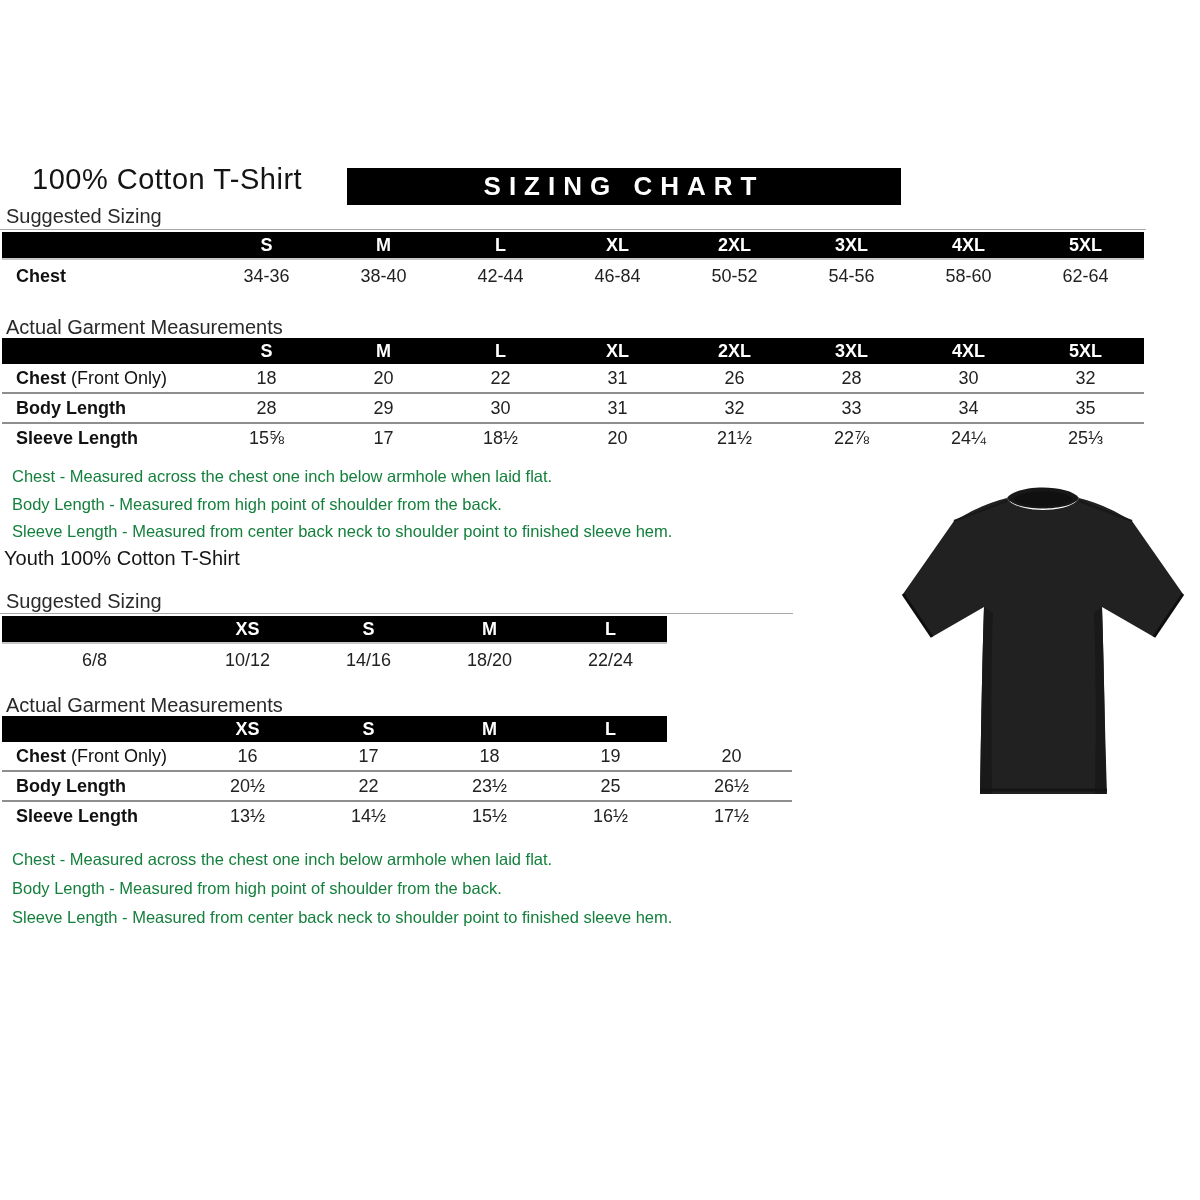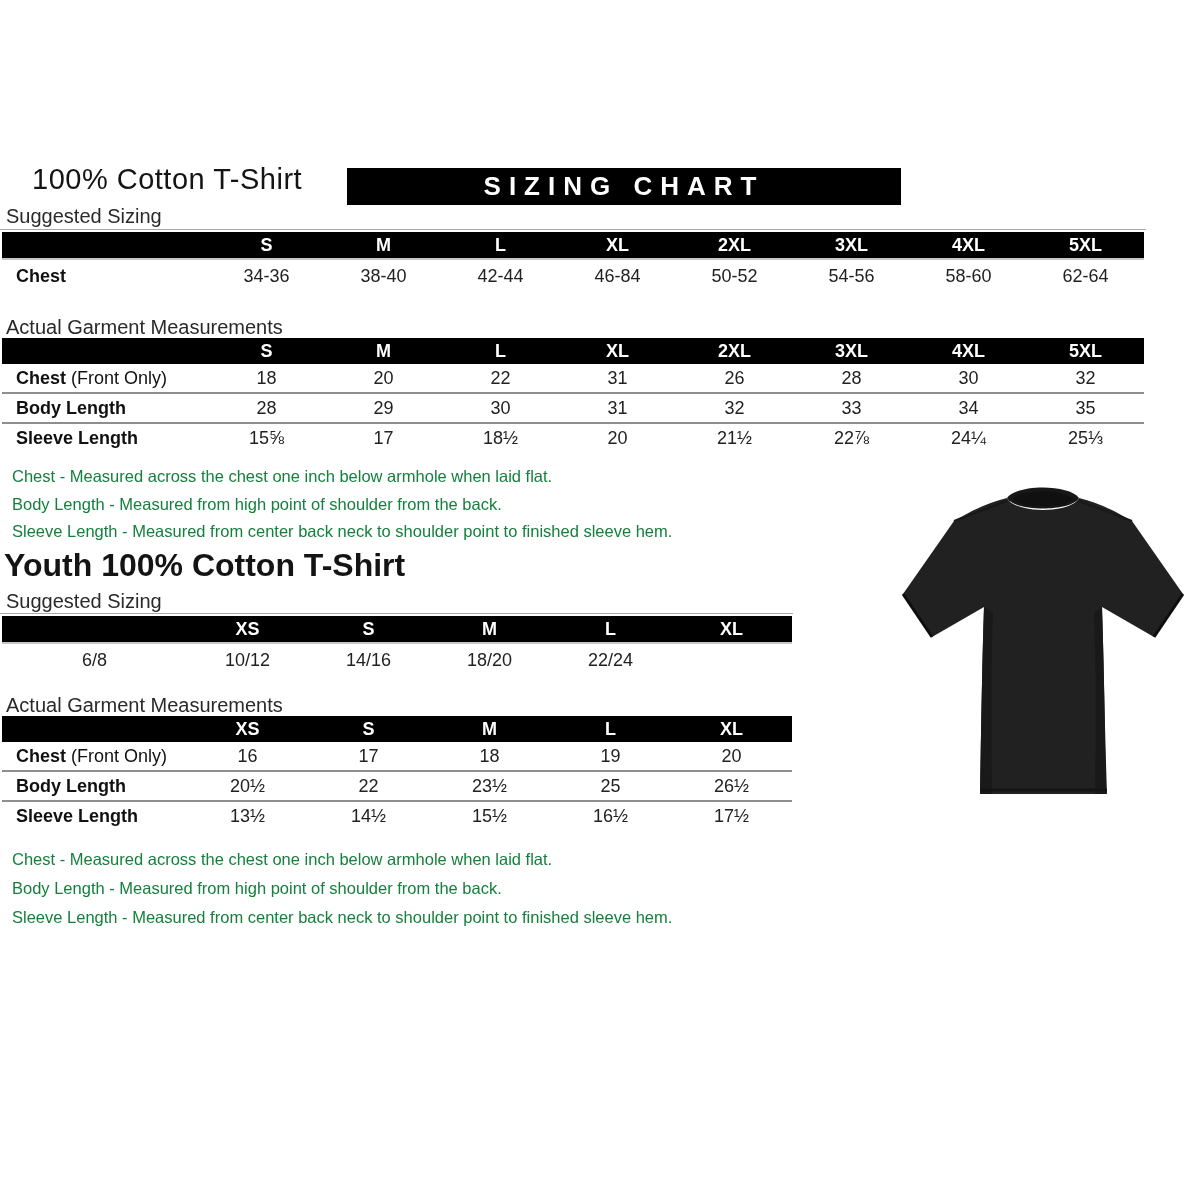--- a/index.html
+++ b/index.html
@@ -7,25 +7,25 @@
     width:1200px;height:1200px;background:#ffffff;position:relative;
     font-family:"Liberation Sans", sans-serif;color:#1a1a1a;overflow:hidden;
   }
   .abs{position:absolute;}
   
   .main-title{left:32px;top:163px;font-size:29px;font-weight:500;letter-spacing:.5px;color:#141414;}
   .banner{left:347px;top:168px;width:554px;height:37px;background:#000;
           display:flex;align-items:center;justify-content:center;}
   .banner span{color:#fff;font-weight:bold;font-size:26px;letter-spacing:8px;}
   .sec-label{font-size:20px;color:#2a2a2a;}
-  .youth-title{left:4px;top:547px;font-size:32px;font-weight:bold;color:#141414;}
+  .youth-title{left:4px;top:547px;font-size:20px;font-weight:normal;color:#141414;}
   .thin-line{height:1px;background:#a8a8a8;}
   
   .grid-adult{display:grid;grid-template-columns:206px repeat(8,117px);width:1142px;}
-  .grid-youth{display:grid;grid-template-columns:185px repeat(5,121px);width:790px;}
+  .grid-youth{display:grid;grid-template-columns:185px repeat(5,121px);width:665px;}
   .hdr{background:#000;height:26px;}
   .hdr .cell{color:#fff;font-weight:bold;font-size:18px;}
   .hdr-underline{border-bottom:2px solid #c6c6c6;}
   .cell{display:flex;align-items:center;justify-content:center;font-size:18px;color:#222;}
   .rowlab{justify-content:flex-start;padding-left:14px;color:#111;text-align:center;}
   .rowlab .b{font-weight:bold;}
   .rowlab .r{font-weight:normal;white-space:pre;}
   .srow{height:32px;}
   .mrow{height:28px;}
   .sep{height:2px;background:#8e8e8e;}

